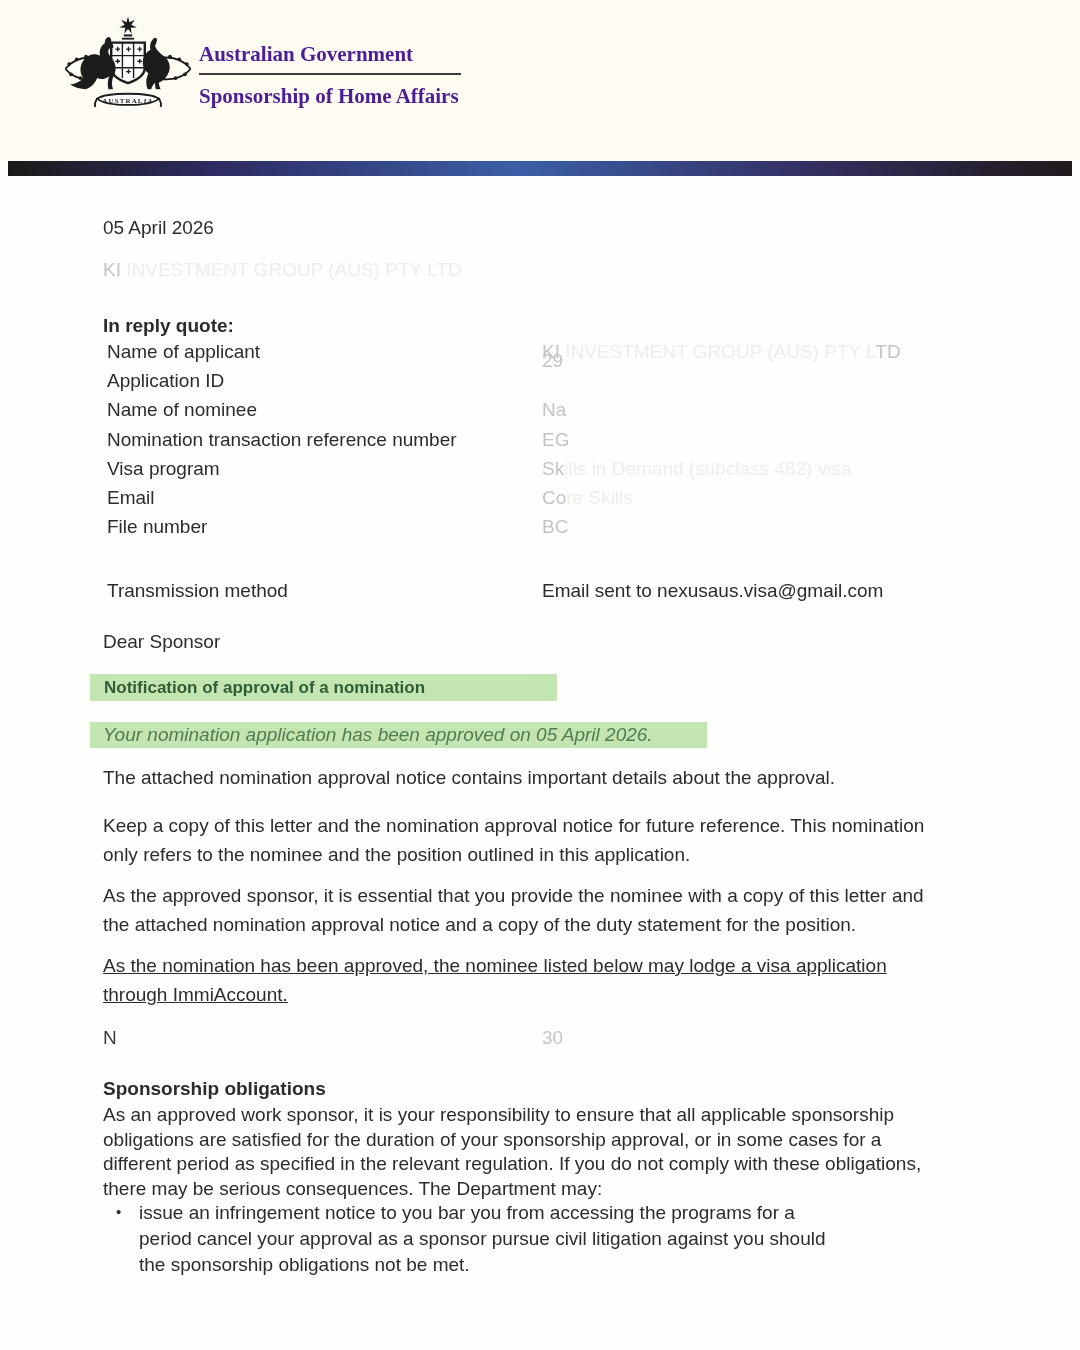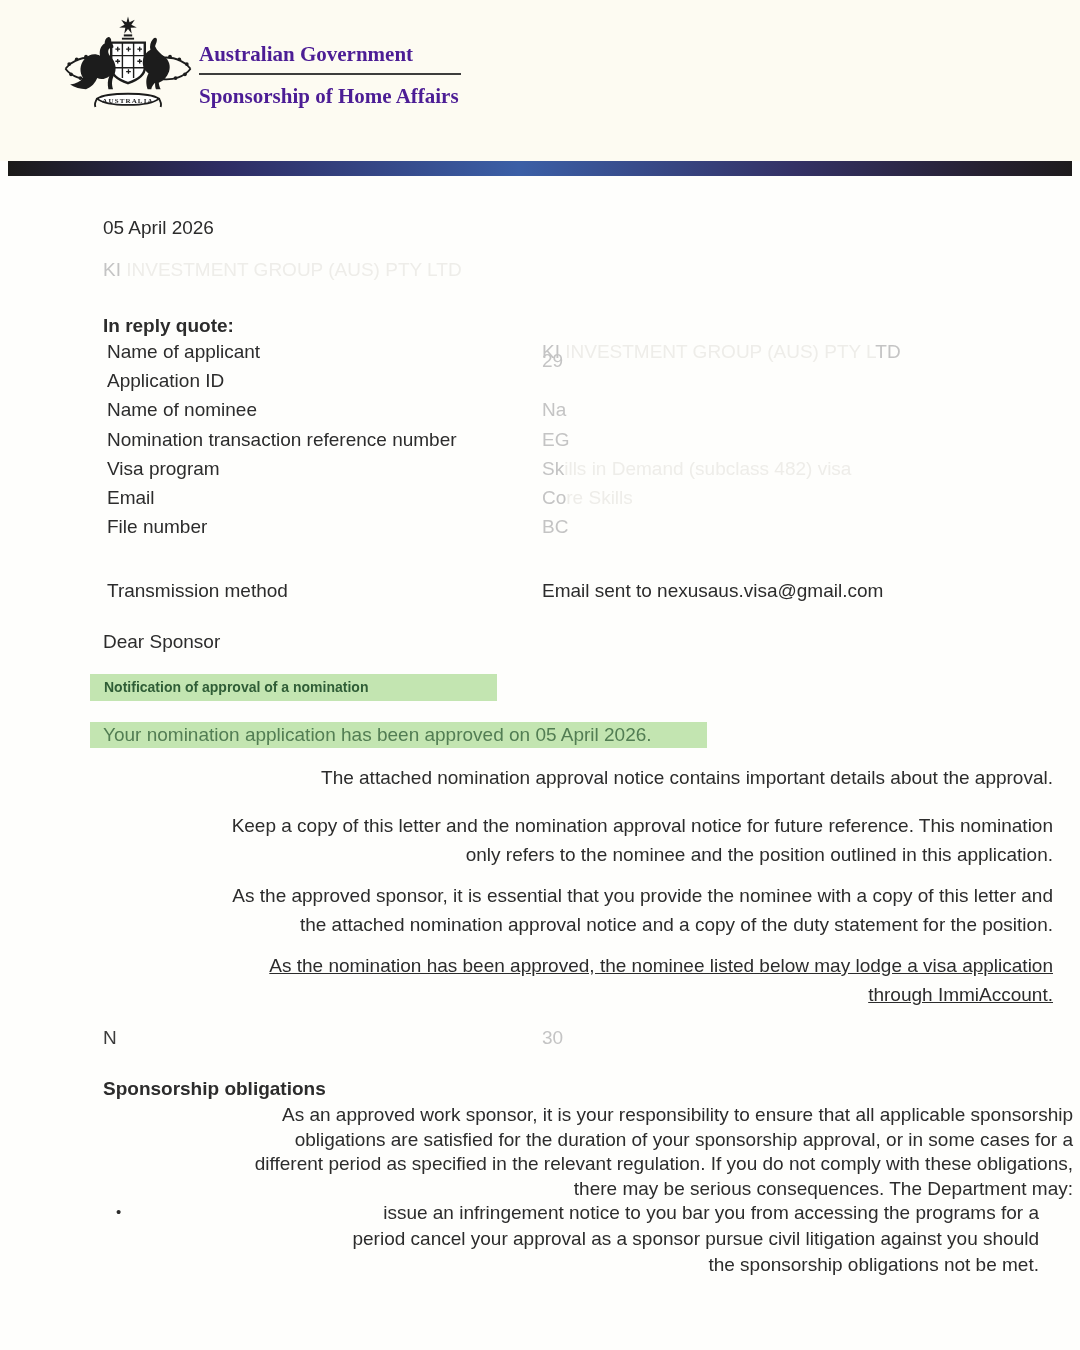--- a/index.html
+++ b/index.html
@@ -12,36 +12,36 @@
   #header-strip{position:absolute;left:0;top:0;width:1080px;height:161px;background:#fdfbf2;}
   #brand-bar{
     position:absolute;left:8px;top:161px;width:1064px;height:15px;
     background:linear-gradient(90deg,#1b1a19 0%,#2e2c63 20%,#3b5fa6 48%,#343165 74%,#262030 92%,#1e1b1d 100%);
   }
   #coat{position:absolute;left:58px;top:12px;}
   #brand-text{position:absolute;left:199px;top:42px;}
   .brand1,.brand2{font-family:"Liberation Serif","DejaVu Serif",serif;font-weight:bold;font-size:21px;line-height:24px;color:#4c1d95;}
   .brand-rule{width:262px;height:2px;background:#3d3d3d;margin:7px 0 9px 0;}
   
-  .t{position:absolute;font-size:19px;line-height:29px;color:#2c2c2c;white-space:pre-line;text-align:right;}
+  .t{position:absolute;font-size:19px;line-height:29px;color:#2c2c2c;white-space:pre-line;}
   .b{font-weight:bold;}
   .w{width:950px;}
   .frag{color:#c4c4c4;}        
   .faded{color:#eeede9;}       
   .dark-frag{color:#3c3c3c;}
   
   .hl-head{
-    position:absolute;left:90px;top:674px;width:407px;height:27px;
+    position:absolute;left:90px;top:674px;width:467px;height:27px;
     background:#c3e5b1;color:#2f5d36;font-weight:bold;
-    font-size:14px;line-height:27px;padding-left:14px;box-sizing:border-box;
+    font-size:17px;line-height:27px;padding-left:14px;box-sizing:border-box;
   }
   .hl-line{
     position:absolute;left:90px;top:722px;width:617px;height:26px;
     background:#c3e5b1;color:#527d53;
-    font-size:19px;line-height:26px;padding-left:13px;box-sizing:border-box;
+    font-size:19px;line-height:26px;padding-left:13px;box-sizing:border-box;font-style:italic;
   }
   .obl-body{line-height:24.5px;}
   .bullet-text{line-height:26px;}
   .bullet-dot{position:absolute;left:116px;top:1199px;font-size:15px;line-height:26px;color:#2c2c2c;}
 </style>
 </head>
 <body>
 
 <div id="page">
 
@@ -138,21 +138,21 @@
 only refers to the nominee and the position outlined in this application.</div>
   <div class="t w" style="left:103px;top:881px;">As the approved sponsor, it is essential that you provide the nominee with a copy of this letter and
 the attached nomination approval notice and a copy of the duty statement for the position.</div>
   <div class="t w" style="left:103px;top:951px;text-decoration:underline;">As the nomination has been approved, the nominee listed below may lodge a visa application
 through ImmiAccount.</div>
 
   <div class="t dark-frag" style="left:103px;top:1023px;">N</div>
   <div class="t frag" style="left:542px;top:1023px;">30</div>
 
   <div class="t b" style="left:103px;top:1074px;">Sponsorship obligations</div>
-  <div class="t w obl-body" style="left:103px;top:1103px;margin-left:20px;">As an approved work sponsor, it is your responsibility to ensure that all applicable sponsorship
+  <div class="t w obl-body" style="left:103px;top:1103px;">As an approved work sponsor, it is your responsibility to ensure that all applicable sponsorship
 obligations are satisfied for the duration of your sponsorship approval, or in some cases for a
 different period as specified in the relevant regulation. If you do not comply with these obligations,
 there may be serious consequences. The Department may:</div>
 
   <span class="bullet-dot">•</span>
   <div class="t bullet-text" style="left:139px;top:1200px;width:900px;">issue an infringement notice to you bar you from accessing the programs for a
 period cancel your approval as a sponsor pursue civil litigation against you should
 the sponsorship obligations not be met.</div>
 
 </div>

